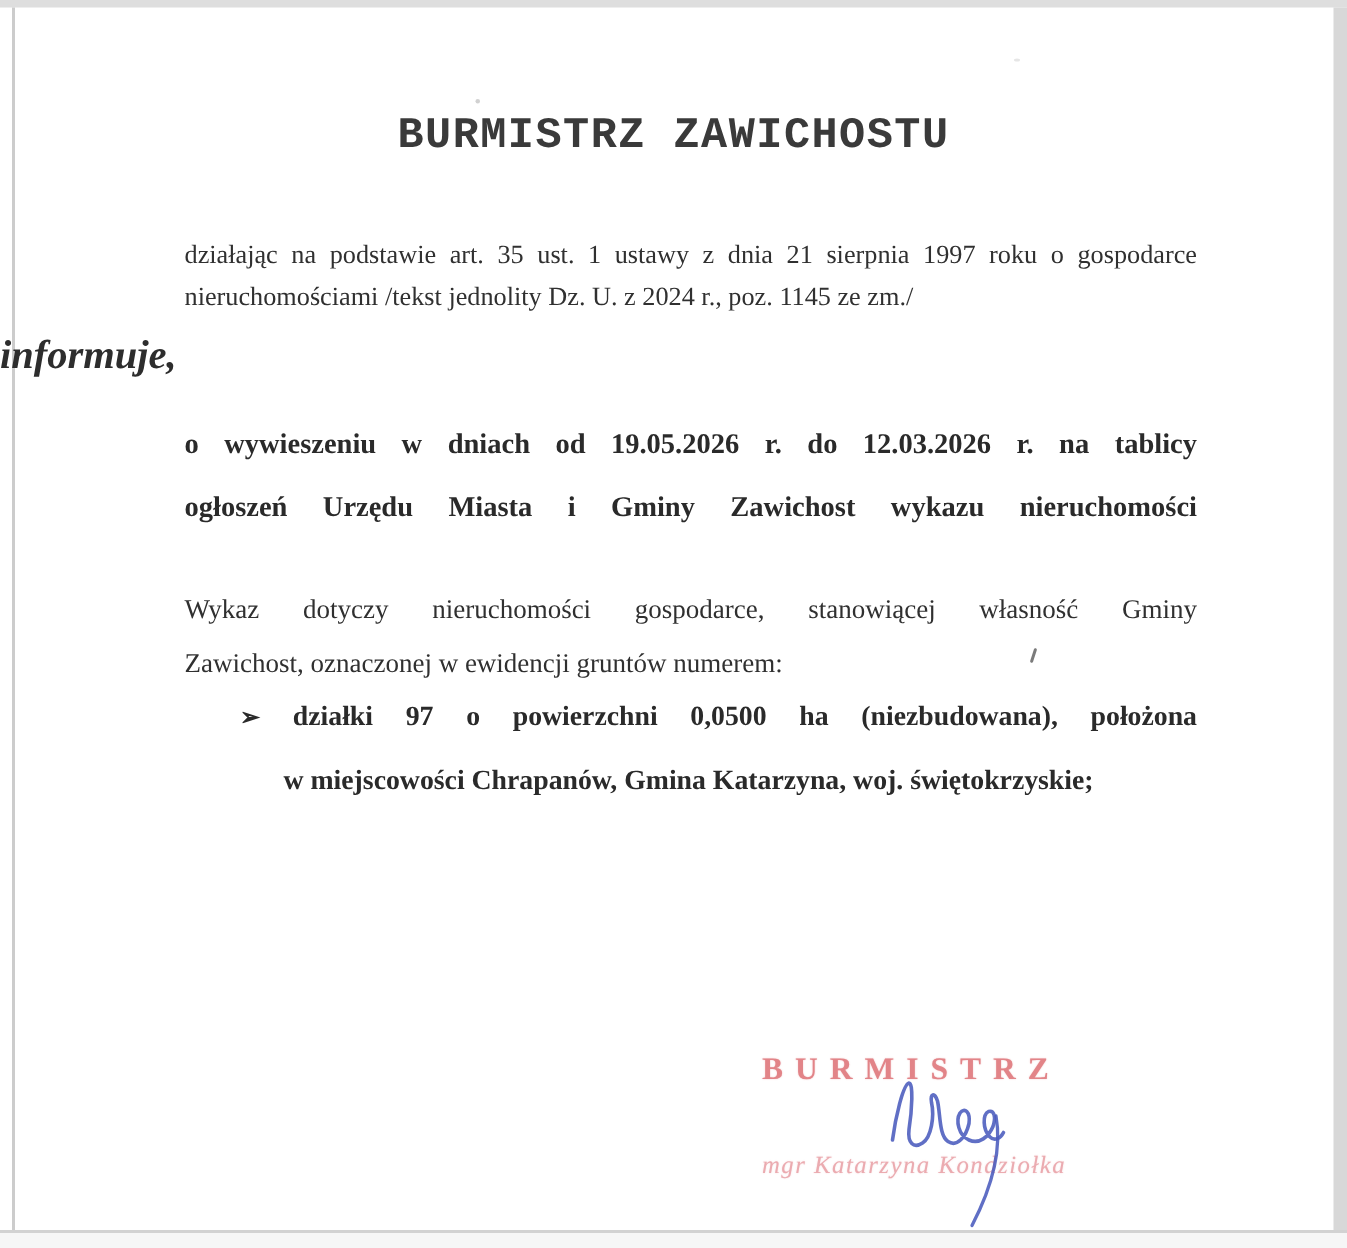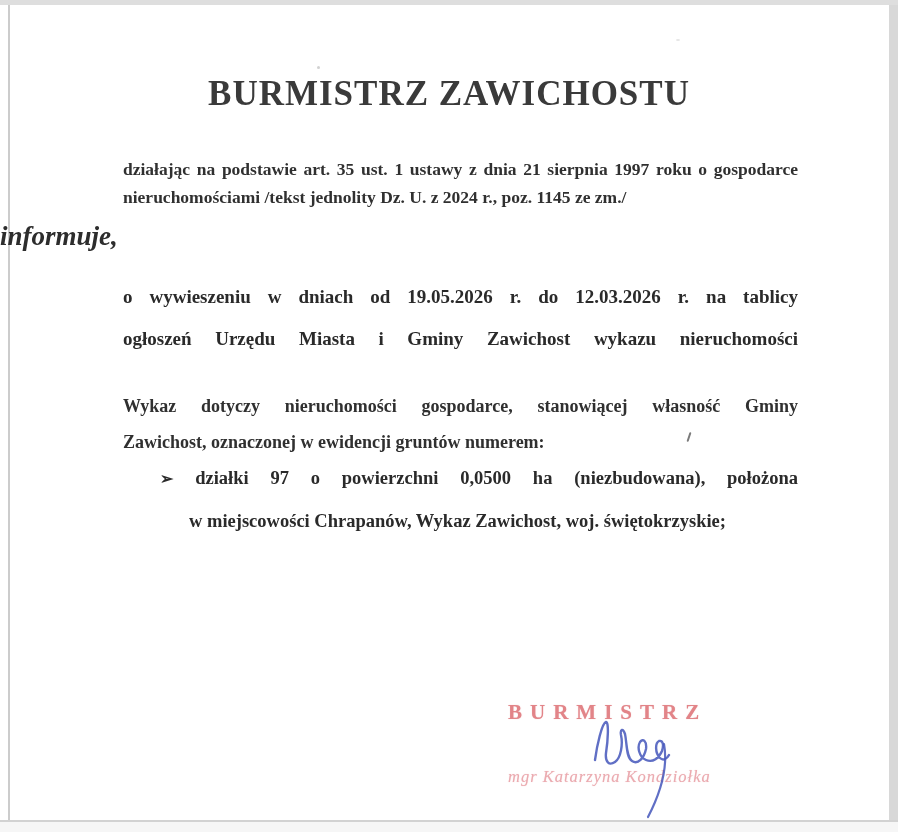--- a/index.html
+++ b/index.html
@@ -15,25 +15,26 @@
   .edge{position:absolute;}
   .edge-top{left:0;top:0;width:898px;height:5px;background:#dedede;}
   .edge-left{left:8px;top:5px;width:2px;height:816px;background:#cccccc;}
   .edge-right{left:889px;top:5px;width:9px;height:817px;background:#d8d8d8;}
   .edge-bottom-line{left:0;top:820px;width:898px;height:2px;background:#d2d2d2;}
   .edge-bottom-strip{left:0;top:822px;width:898px;height:10px;background:#f6f6f6;}
 
   .title{
     position:absolute;left:0;top:74px;width:898px;
     margin:0;text-align:center;
-    font-size:35px;font-weight:bold;letter-spacing:1px;
+    font-size:29px;font-weight:bold;letter-spacing:1px;
     color:#3a3a3a;
+    font-family:Liberation Mono, monospace;
   }
   .para{position:absolute;left:123px;width:675px;}
-  .line{white-space:normal;font-weight:bold;}
+  .line{white-space:normal;}
   .jst{text-align:justify;text-align-last:justify;}
 
   .p-legal{top:155px;font-size:17.5px;line-height:28px;color:#303030;}
   .informs{
     position:absolute;left:0;top:221px;width:876px;
     text-align:left;font-size:27px;font-weight:bold;font-style:italic;
     color:#2d2d2d;
   }
   .p-announce{top:276px;font-size:19px;line-height:42px;font-weight:bold;color:#2a2a2a;}
   .p-desc{top:388px;font-size:18px;line-height:36px;color:#303030;}
@@ -95,21 +96,21 @@
     <div class="line jst">ogłoszeń Urzędu Miasta i Gminy Zawichost wykazu nieruchomości</div>
   </div>
 
   <div class="para p-desc">
     <div class="line jst">Wykaz dotyczy nieruchomości gospodarce, stanowiącej własność Gminy</div>
     <div class="line">Zawichost, oznaczonej w ewidencji gruntów numerem:</div>
   </div>
 
   <div class="bullet-item">
     <div class="line jst"><span class="arrow">➢</span> <span>działki 97 o powierzchni 0,0500 ha (niezbudowana), położona</span></div>
-    <div class="line bullet-line2">w miejscowości Chrapanów, Wykaz Zawichost, woj. świętokrzyskie;</div>
+    <div class="line bullet-line2">w miejscowości Chrapanów, Gmina Katarzyna, woj. świętokrzyskie;</div>
   </div>
 
   <div class="stamp">
     <div class="stamp-title">BURMISTRZ</div>
     <div class="stamp-name">mgr Katarzyna Kondziołka</div>
   </div>
 
   <svg class="signature-svg" width="100" height="106" viewBox="0 0 100 106">
     <path d="M10,46 C12,31 17,9 21,8 C24,8 23,26 21,39 C20,48 24,52 30,48
              C36,44 38,30 36,21 C35,15 38,14 40,20 C42,29 41,43 47,47

